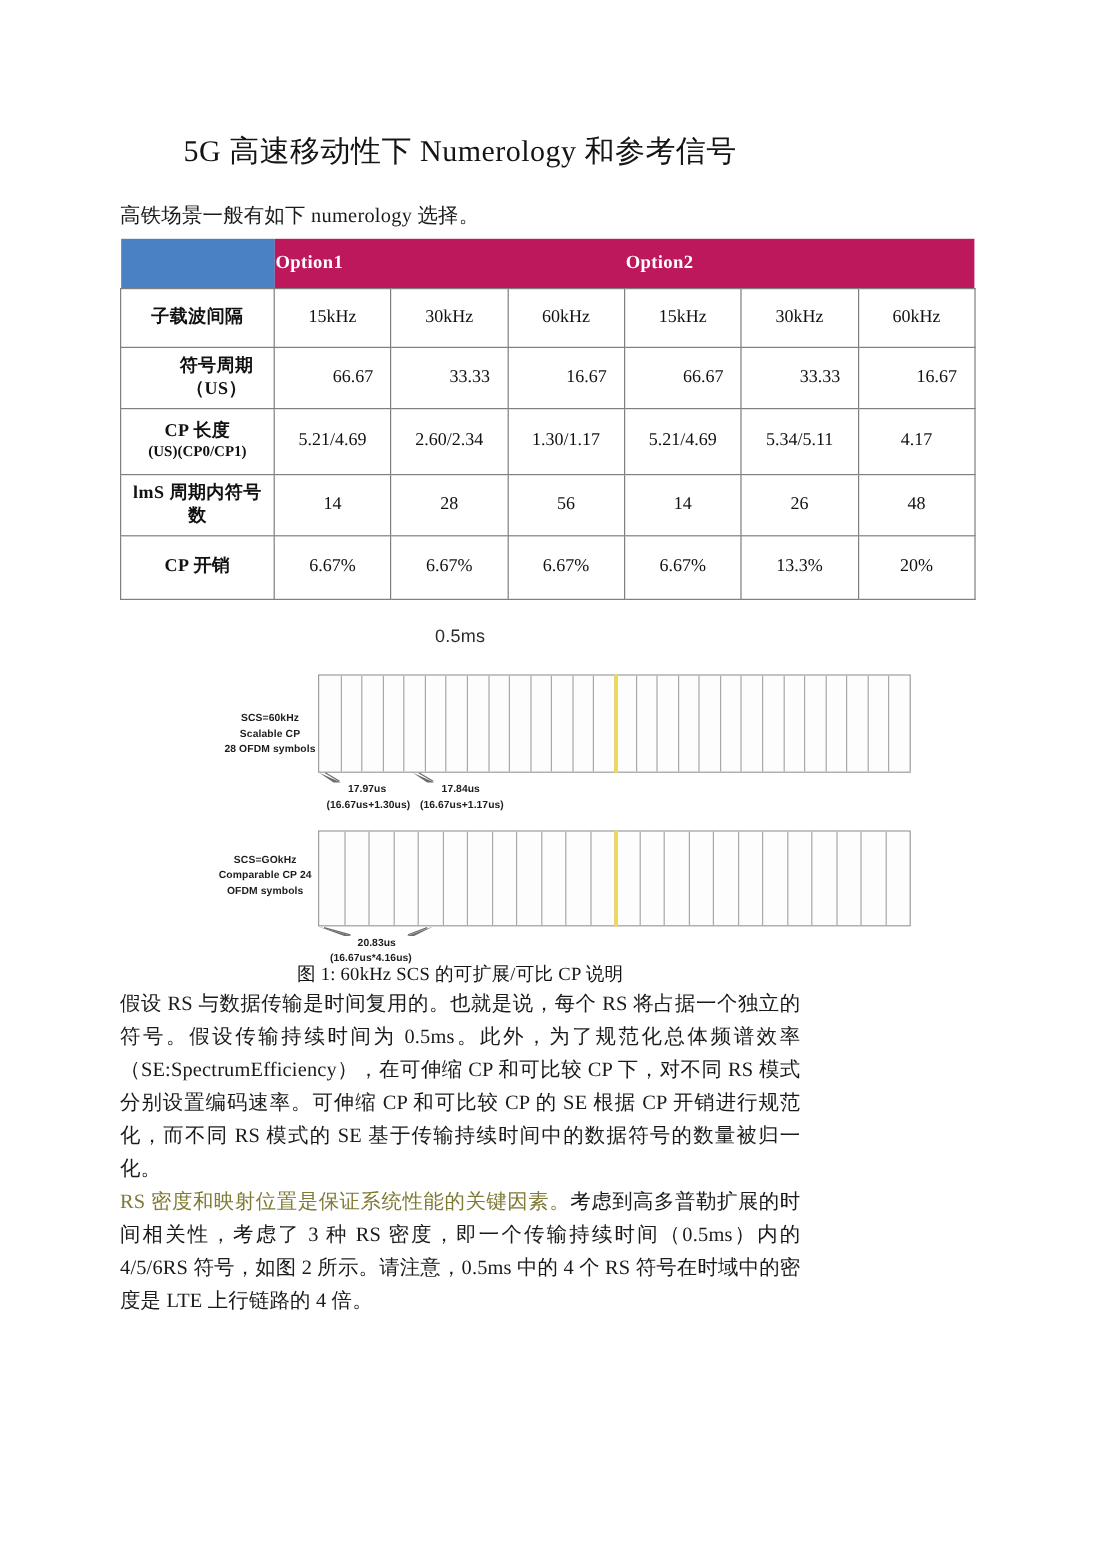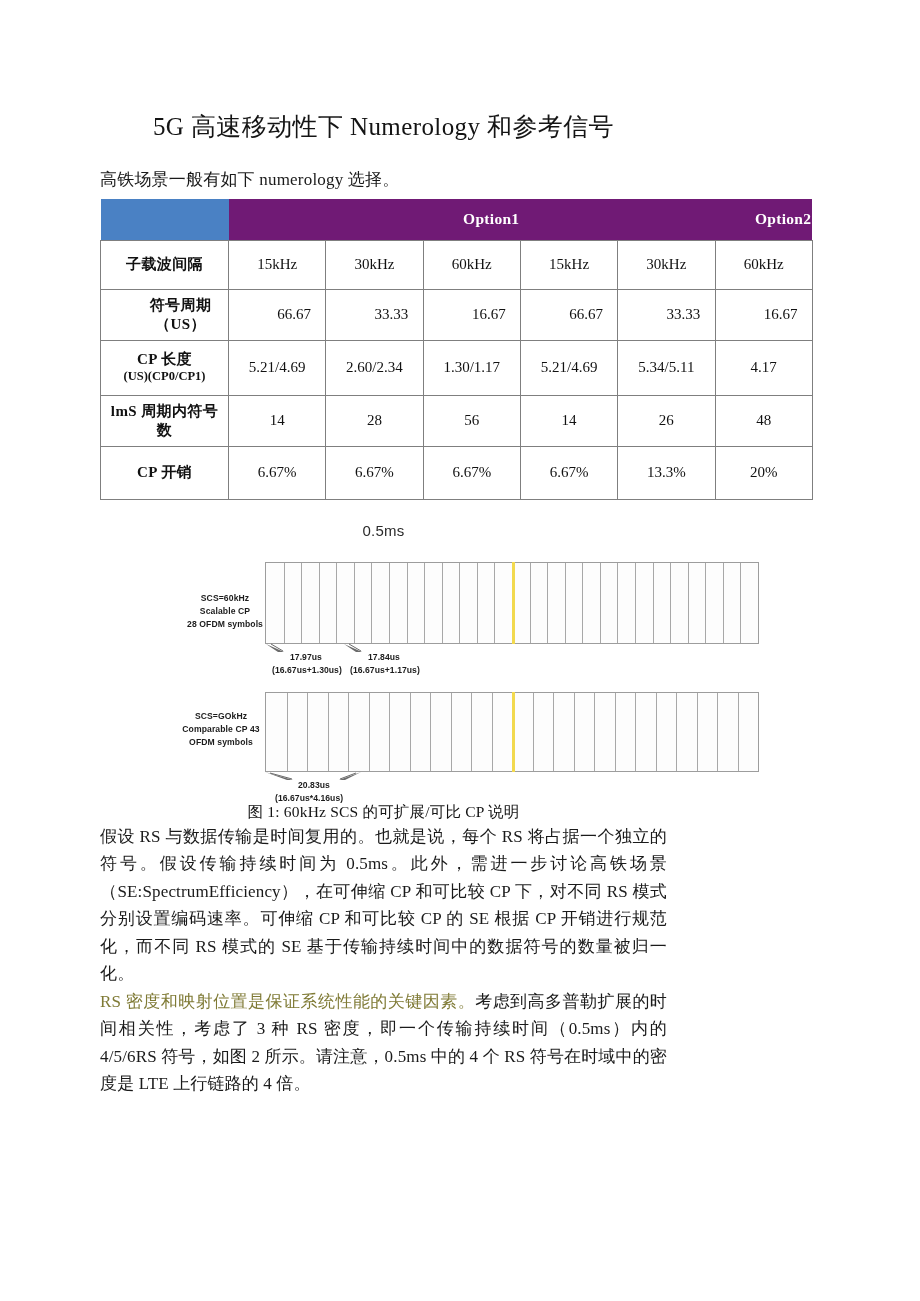--- a/index.html
+++ b/index.html
@@ -51,26 +51,26 @@
     width: 712px;
     border-collapse: collapse;
     table-layout: fixed;
     margin: 0 0 0 0;
     font-size: 15px;
   }
   .numerology-table col.c-label { width: 128px; }
   .numerology-table col.c-val   { width: 97.3px; }
 
   .numerology-table th.opt-head {
-    background: #701a75;
+    background: #be185d;
     color: #ffffff;
     font-weight: bold;
     font-size: 15.5px;
     height: 39px;
-    text-align: right;
+    text-align: left;
     border: none;
     letter-spacing: .3px;
     font-family: "Liberation Serif", serif;
   }
   .numerology-table th.opt-blank {
     background: #4a81c4;
     border: none;
   }
 
   .numerology-table td {
@@ -288,21 +288,21 @@
     <div class="fig-canvas">
 
       <div class="side-label side-label-1">
         <div>SCS=60kHz</div>
         <div>Scalable CP</div>
         <div>28 OFDM symbols</div>
       </div>
 
       <div class="side-label side-label-2">
         <div>SCS=GOkHz</div>
-        <div>Comparable CP 43</div>
+        <div>Comparable CP 24</div>
         <div>OFDM symbols</div>
       </div>
 
       <div class="grid-row grid-row-1" id="gridRow1">
           <div class="sym-line" style="left: 17.5714px; background: rgb(168, 168, 168);"></div>
           <div class="sym-line" style="left: 35.1429px; background: rgb(168, 168, 168);"></div>
           <div class="sym-line" style="left: 52.7143px; background: rgb(168, 168, 168);"></div>
           <div class="sym-line" style="left: 70.2857px; background: rgb(168, 168, 168);"></div>
           <div class="sym-line" style="left: 87.8571px; background: rgb(168, 168, 168);"></div>
           <div class="sym-line" style="left: 105.429px; background: rgb(168, 168, 168);"></div>
@@ -372,19 +372,19 @@
       <div class="anno anno-b">17.84us</div>
       <div class="anno anno-b2">(16.67us+1.17us)</div>
       <div class="anno anno-c">20.83us</div>
       <div class="anno anno-c2">(16.67us*4.16us)</div>
     </div>
   </div>
 
   <p class="fig-caption">图 1: 60kHz SCS 的可扩展/可比 CP 说明</p>
 
 
-  <p class="para para-tight">假设 RS 与数据传输是时间复用的。也就是说，每个 RS 将占据一个独立的符号。假设传输持续时间为 0.5ms。此外，需进一步讨论高铁场景（SE:SpectrumEfficiency），在可伸缩 CP 和可比较 CP 下，对不同 RS 模式分别设置编码速率。可伸缩 CP 和可比较 CP 的 SE 根据 CP 开销进行规范化，而不同 RS 模式的 SE 基于传输持续时间中的数据符号的数量被归一化。</p>
+  <p class="para para-tight">假设 RS 与数据传输是时间复用的。也就是说，每个 RS 将占据一个独立的符号。假设传输持续时间为 0.5ms。此外，为了规范化总体频谱效率（SE:SpectrumEfficiency），在可伸缩 CP 和可比较 CP 下，对不同 RS 模式分别设置编码速率。可伸缩 CP 和可比较 CP 的 SE 根据 CP 开销进行规范化，而不同 RS 模式的 SE 基于传输持续时间中的数据符号的数量被归一化。</p>
 
   <p class="para para-tight">
     <span class="accent-olive">RS 密度和映射位置是保证系统性能的关键因素。</span><span>考虑到高多普勒扩展的时间相关性，考虑了 3 种 RS 密度，即一个传输持续时间（0.5ms）内的 4/5/6RS 符号，如图 2 所示。请注意，0.5ms 中的 4 个 RS 符号在时域中的密度是 LTE 上行链路的 4 倍。</span>
   </p>
 
 </div>
 
 </body></html>

